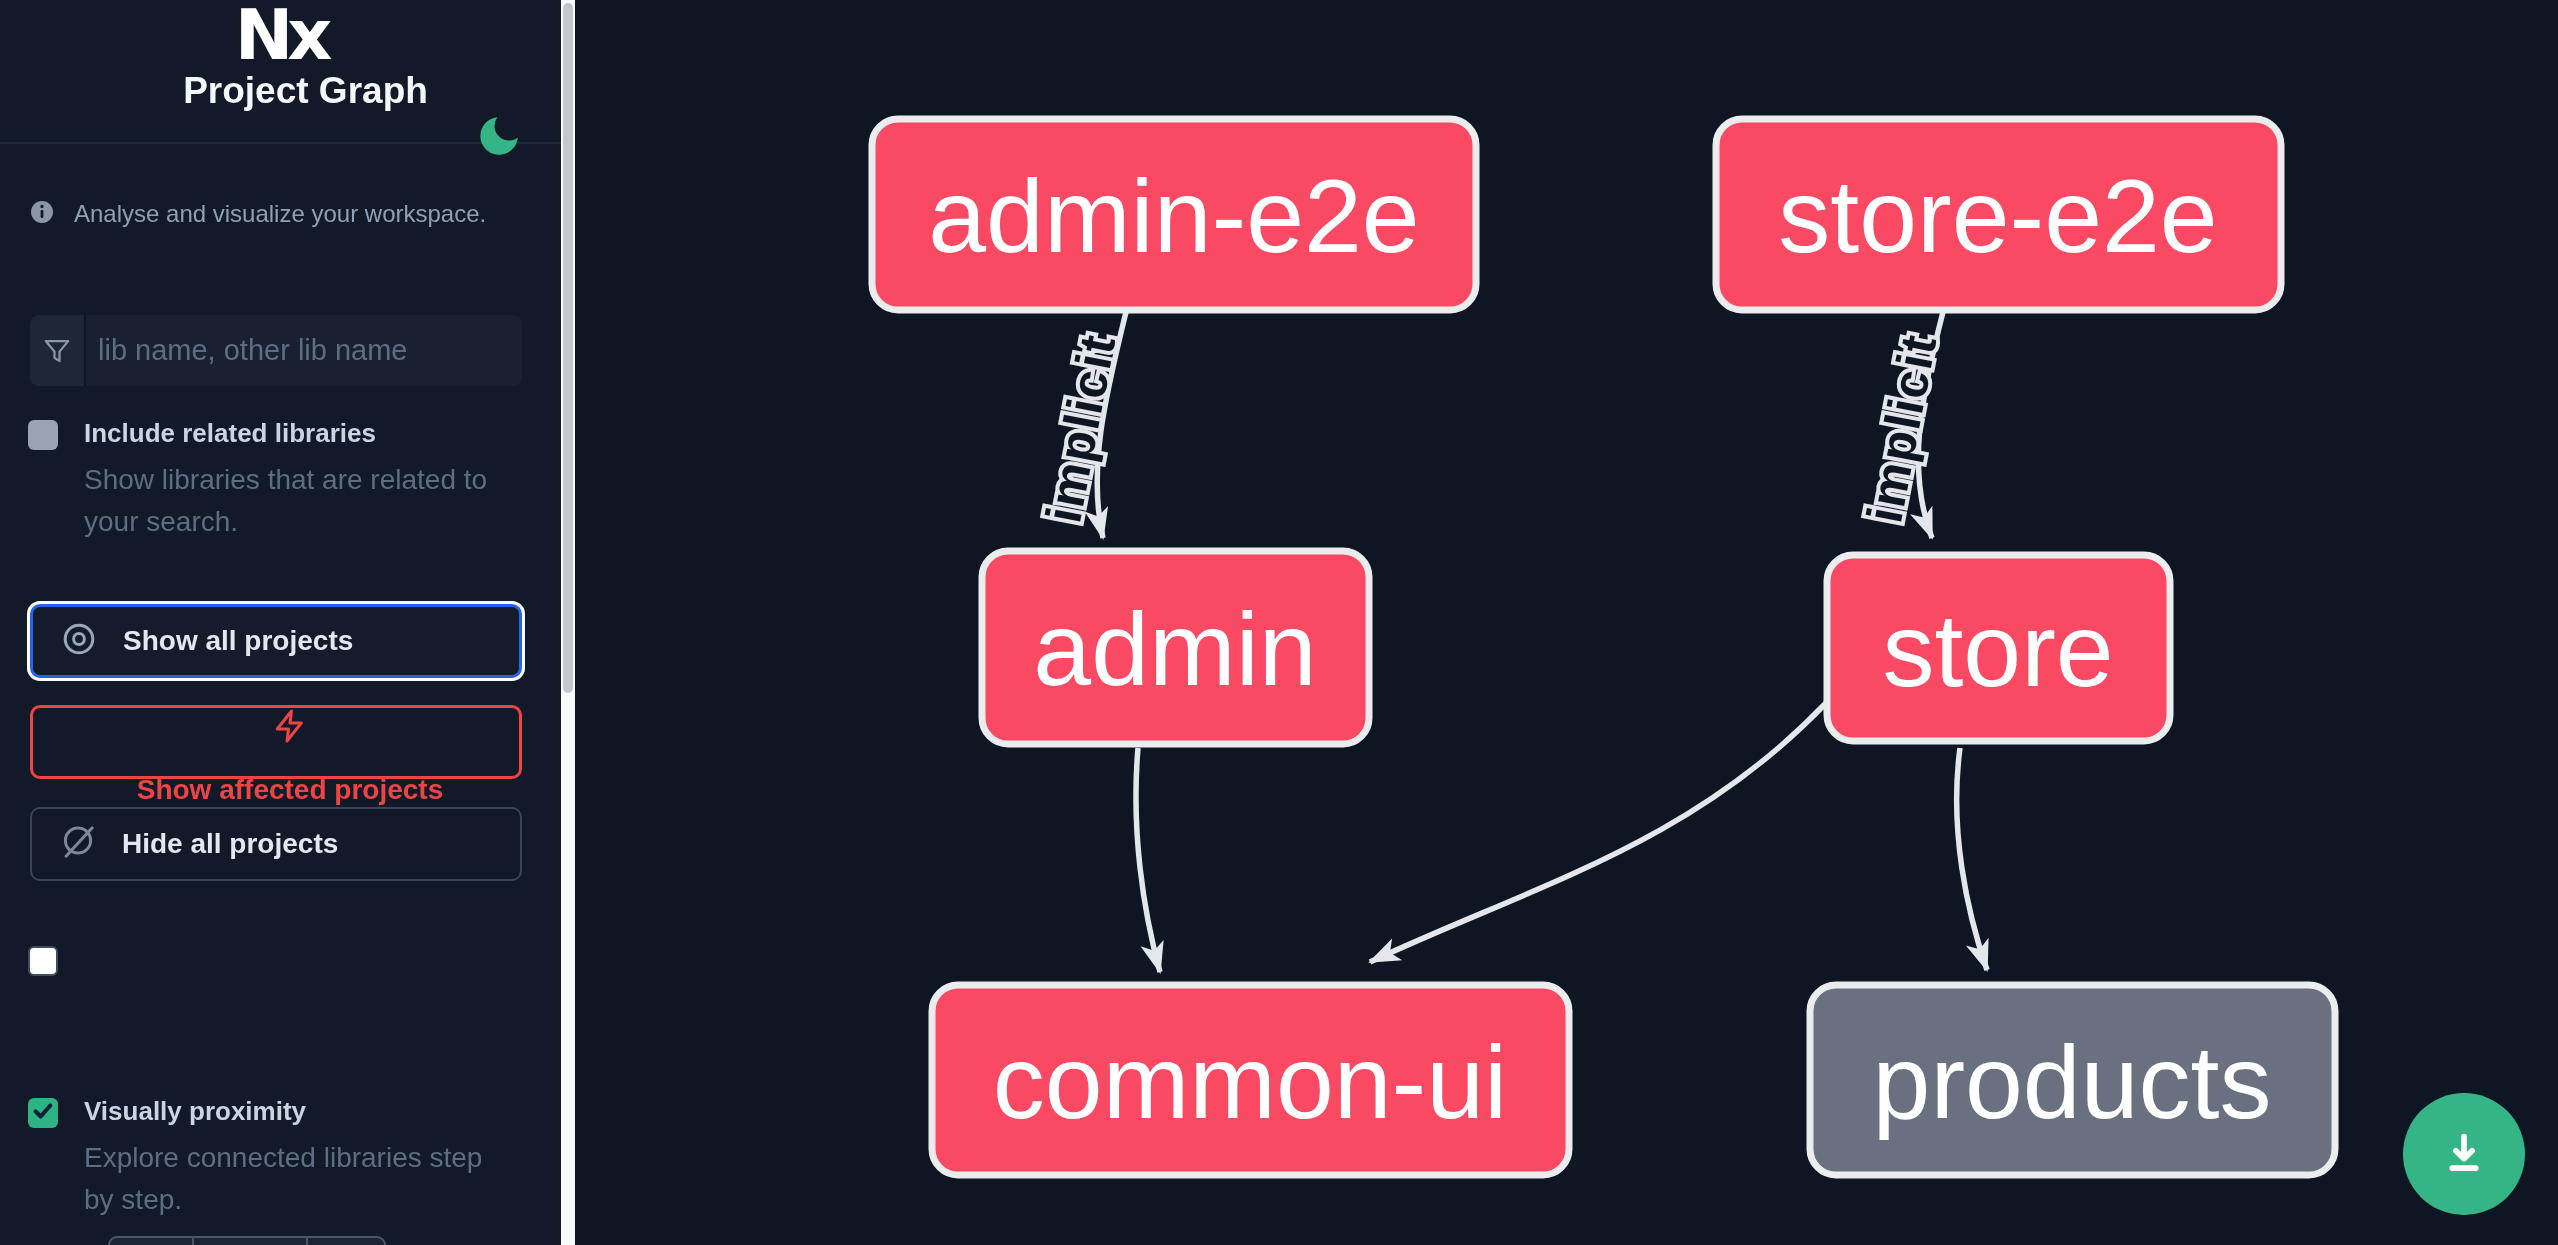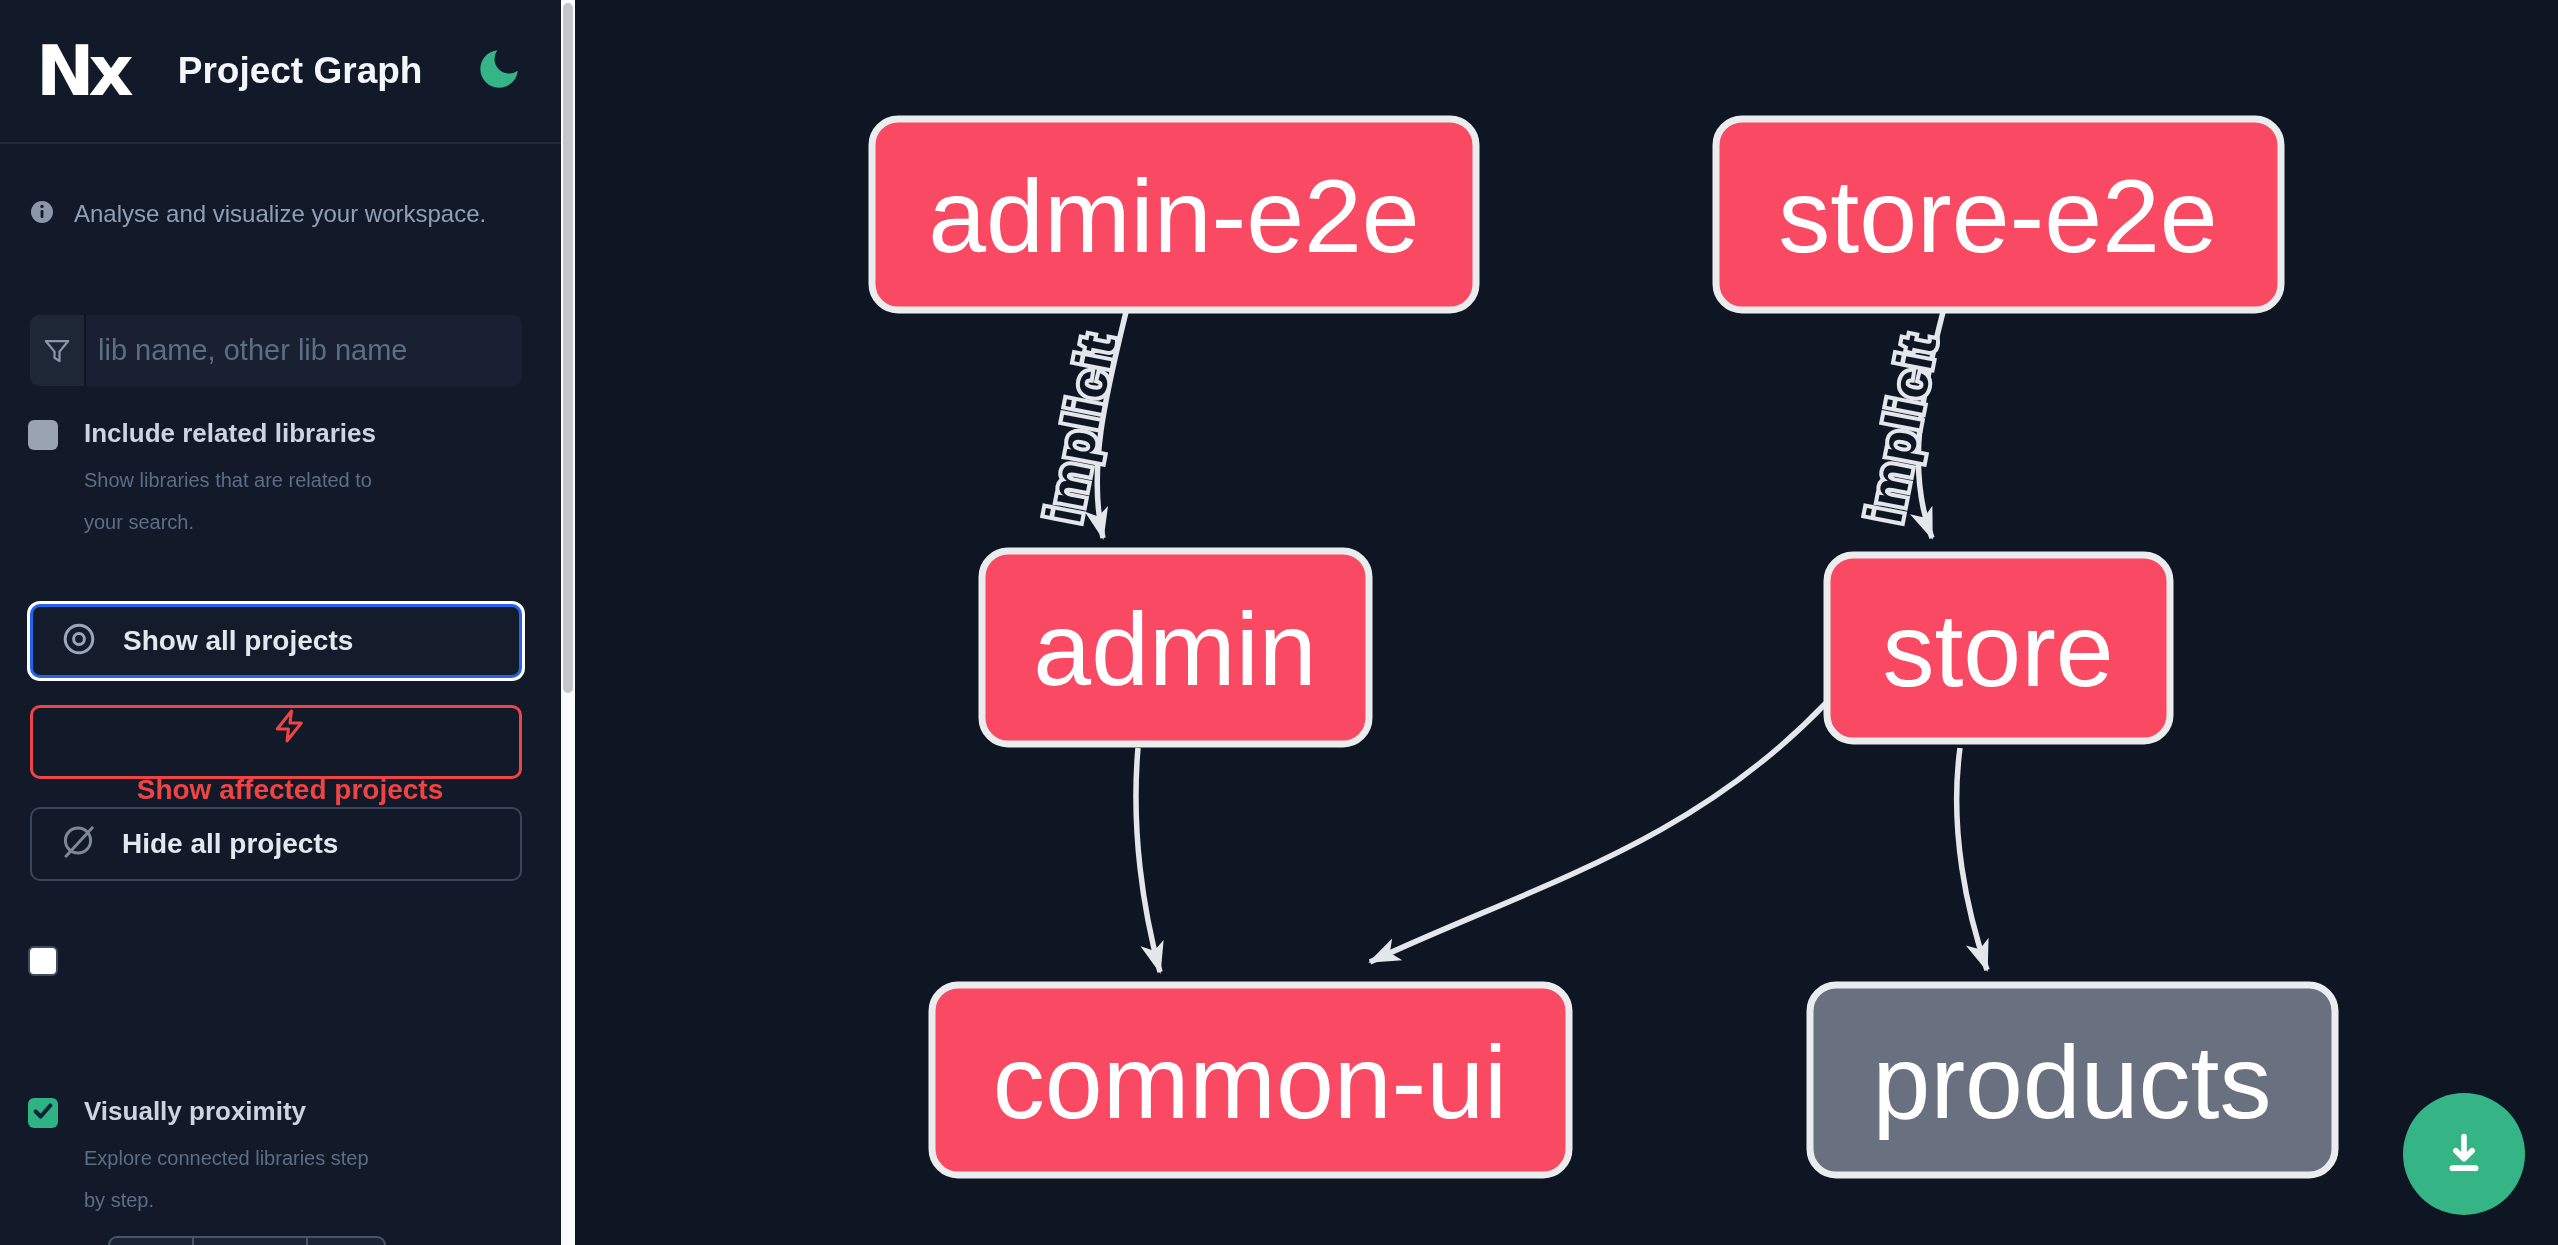--- a/index.html
+++ b/index.html
@@ -4,21 +4,21 @@
 <style>
   * { margin:0; padding:0; box-sizing:border-box; }
   html,body { width:2558px; height:1245px; overflow:hidden; }
   body { background:#0e1624; font-family:"Liberation Sans", sans-serif; position:relative; }
 
   
   .sidebar { position:absolute; left:0; top:0; width:561px; height:1245px;
              background:#121a2a; }
   .side-header { position:absolute; top:0; left:0; right:0; height:144px;
                  display:flex; align-items:center; padding:0 36px;
-                 border-bottom:2px solid #202a3a; }
+                 border-bottom:2px solid #202a3a;flex-direction:column; }
   .logo { font-weight:900; font-size:70px; color:#ffffff; letter-spacing:-6px;
           font-family:"DejaVu Sans", sans-serif; line-height:1; }
   .app-title { margin-left:50px; font-size:37px; font-weight:700; color:#f4f7fa; }
   .theme-toggle { margin-left:auto; width:52px; height:52px; display:flex;
                   align-items:center; justify-content:center; cursor:pointer; }
 
   .info-row { position:absolute; top:200px; left:30px; width:500px;
               display:flex; align-items:flex-end; gap:20px; }
   .info-text { font-size:24px; color:#8fa0b5; }
 
@@ -34,21 +34,21 @@
 
   .toggle { position:absolute; left:28px; width:505px; display:flex; }
   .toggle .box { width:30px; height:30px; border-radius:6px; flex:none;
                  margin-top:2px; cursor:pointer; display:flex;
                  align-items:center; justify-content:center; }
   .box-gray  { background:#9aa3b1; }
   .box-white { background:#ffffff; border:2px solid #3f4c63; }
   .box-green { background:#2eb482; }
   .toggle .txt { margin-left:26px; }
   .toggle .lbl { font-size:26px; font-weight:700; color:#cbd5e1; }
-  .toggle .dsc { margin-top:10px; font-size:20px; line-height:42px; color:#5d6d84;
+  .toggle .dsc { margin-top:10px; font-size:28px; line-height:42px; color:#5d6d84;
                  white-space:pre-line; }
 
   .fbtn { position:absolute; left:30px; width:492px; height:74px; border-radius:10px;
           display:flex; align-items:center; padding-left:28px; gap:26px;
           background:#141c2c; cursor:pointer; }
   .fbtn .fl { font-size:28px; font-weight:600; color:#e2e8f0; }
   .fbtn-all      { top:604px; border:3px solid #2563eb; box-shadow:0 0 0 3px #ffffff; }
   .fbtn-affected { top:705px; border:3px solid #ef4444; background:transparent;flex-direction:column; }
   .fbtn-affected .fl { color:#ef4444; }
   .fbtn-hide     { top:807px; border:2px solid #39465a; background:transparent; }

